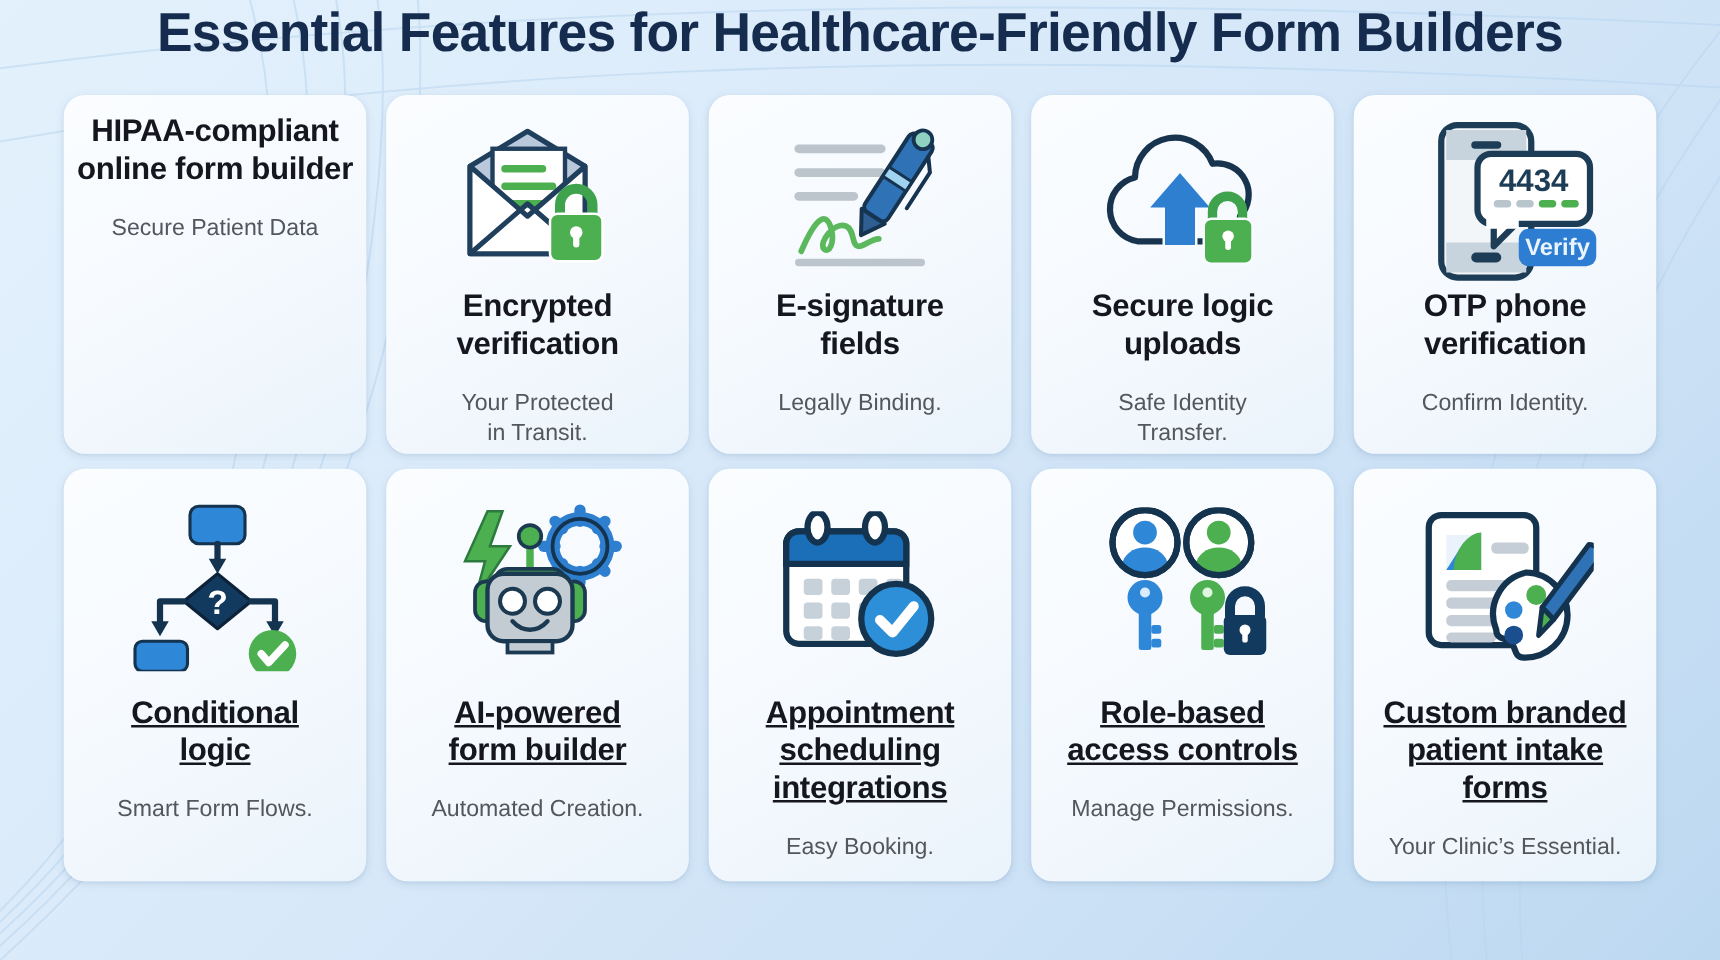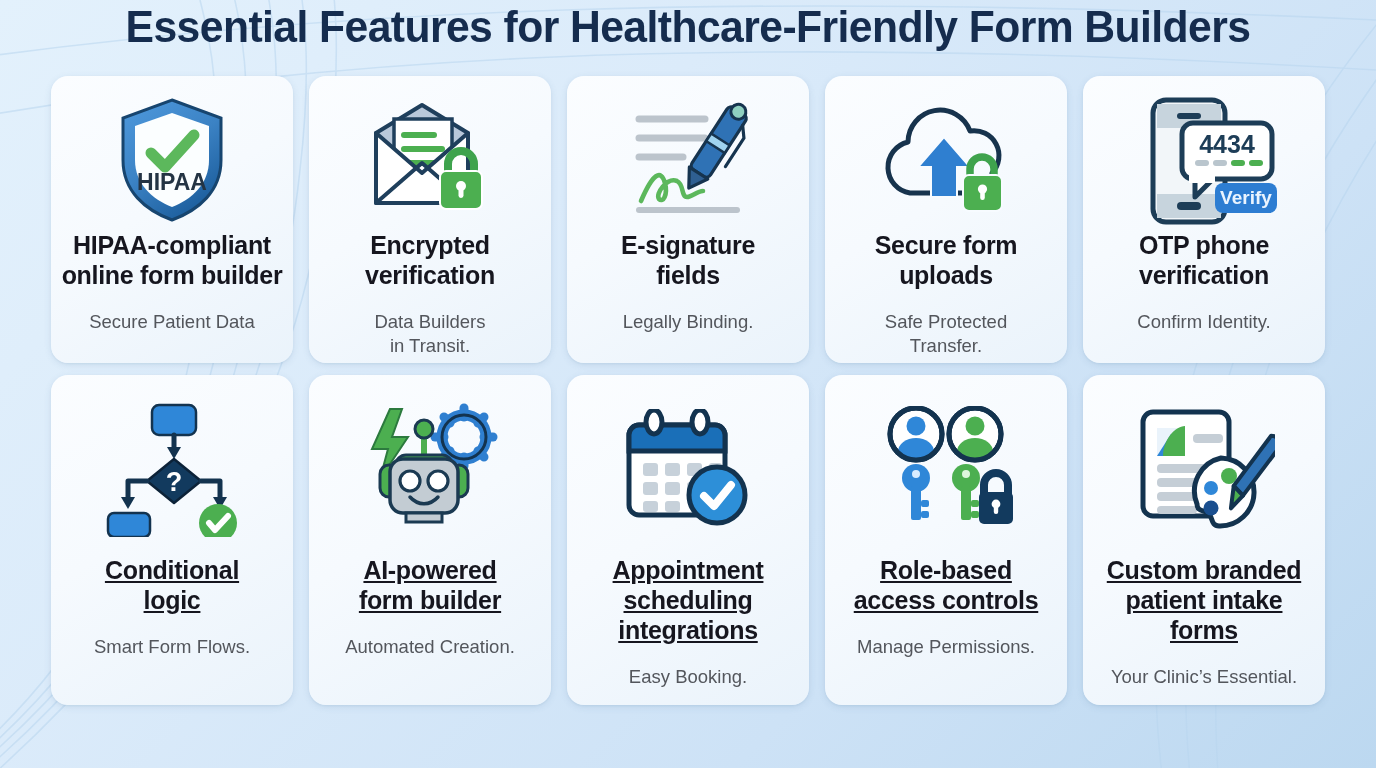--- a/index.html
+++ b/index.html
@@ -107,35 +107,20 @@
     </g>
   </svg>
 
   <div class="title-bar">
     <h1 class="page-title">Essential Features for Healthcare-Friendly Form Builders</h1>
   </div>
 
   <div class="grid">
 
     <div class="card row1">
-      <div class="icon-wrap">
-        <svg width="122" height="128" viewBox="0 0 122 128">
-          <defs>
-            <linearGradient id="shieldg" x1="0" y1="0" x2="0.6" y2="1">
-              <stop offset="0" stop-color="#4f9ade"></stop>
-              <stop offset="0.55" stop-color="#3b82c4"></stop>
-              <stop offset="1" stop-color="#1d5f9e"></stop>
-            </linearGradient>
-          </defs>
-          <path d="M61,4 L110,22 V64 C110,95 88,114 61,124 C34,114 12,95 12,64 V22 Z" fill="url(#shieldg)" stroke="#17456f" stroke-width="3"></path>
-          <path d="M61,17 L98,30 V64 C98,88 81,103 61,111 C41,103 24,88 24,64 V30 Z" fill="#fbfeff"></path>
-          <path d="M40,57 L54,71 L83,39" fill="none" stroke="#5cb85c" stroke-width="11" stroke-linecap="round" stroke-linejoin="round"></path>
-          <text x="61" y="94" text-anchor="middle" font-family="'Liberation Sans',sans-serif" font-size="23" font-weight="700" fill="#243444">HIPAA</text>
-        </svg>
-      </div>
       <div class="card-title">HIPAA-compliant
 online form builder</div>
       <div class="card-sub">Secure Patient Data</div>
     </div>
 
     <div class="card row1">
       <div class="icon-wrap">
         <svg width="140" height="126" viewBox="0 0 140 126">
           <path d="M16,36 L62,8 L108,36 V106 H16 Z" fill="#b9c8da" stroke="#1f3f5c" stroke-width="4" stroke-linejoin="round"></path>
           <rect x="34" y="22" width="58" height="62" fill="#ffffff" stroke="#1f3f5c" stroke-width="3.5"></rect>
@@ -149,21 +134,21 @@
           <g>
             <path d="M88,76 v-9 a13,13 0 0 1 26,0 v9" fill="none" stroke="#3fa34d" stroke-width="8"></path>
             <rect x="80" y="74" width="42" height="38" rx="6" fill="#4caf50" stroke="#ffffff" stroke-width="2"></rect>
             <circle cx="101" cy="89" r="5" fill="#ffffff"></circle>
             <rect x="98.5" y="89" width="5" height="12" rx="2.4" fill="#ffffff"></rect>
           </g>
         </svg>
       </div>
       <div class="card-title">Encrypted
 verification</div>
-      <div class="card-sub">Data Builders
+      <div class="card-sub">Your Protected
 in Transit.</div>
     </div>
 
     <div class="card row1">
       <div class="icon-wrap">
         <svg width="134" height="126" viewBox="0 0 134 126">
           <g stroke="#bcc4cc" stroke-width="7" stroke-linecap="round">
             <line x1="18" y1="22" x2="84" y2="22"></line>
             <line x1="18" y1="41" x2="84" y2="41"></line>
             <line x1="18" y1="60" x2="62" y2="60"></line>
@@ -190,23 +175,23 @@
           <path d="M36,92 A26,26 0 0 1 34,41 A32,32 0 0 1 96,30 A25,25 0 0 1 118,72 A22,22 0 0 1 104,92 Z" fill="none" stroke="#17334d" stroke-width="5" stroke-linejoin="round" stroke-linecap="round"></path>
           <path d="M70,36 L96,66 H83 V96 H57 V66 H44 Z" fill="#2f7fd0" stroke="#f7fbff" stroke-width="2"></path>
           <g>
             <path d="M96,76 v-8 a12,12 0 0 1 24,0 v8" fill="none" stroke="#3fa34d" stroke-width="7.5"></path>
             <rect x="89" y="74" width="39" height="36" rx="6" fill="#4caf50" stroke="#f7fbff" stroke-width="2"></rect>
             <circle cx="108.5" cy="88" r="4.6" fill="#ffffff"></circle>
             <rect x="106.2" y="88" width="4.6" height="11" rx="2.2" fill="#ffffff"></rect>
           </g>
         </svg>
       </div>
-      <div class="card-title">Secure form
+      <div class="card-title">Secure logic
 uploads</div>
-      <div class="card-sub">Safe Protected
+      <div class="card-sub">Safe Identity
 Transfer.</div>
     </div>
 
     <div class="card row1">
       <div class="icon-wrap">
         <svg width="150" height="132" viewBox="0 0 150 132">
           <rect x="24" y="6" width="72" height="122" rx="13" fill="#f2f6f9" stroke="#1d3d57" stroke-width="5"></rect>
           <rect x="28" y="10" width="64" height="24" fill="#c7d4dd"></rect>
           <rect x="28" y="100" width="64" height="24" fill="#c7d4dd"></rect>
           <rect x="48" y="19" width="24" height="6" rx="3" fill="#1d3d57"></rect>

